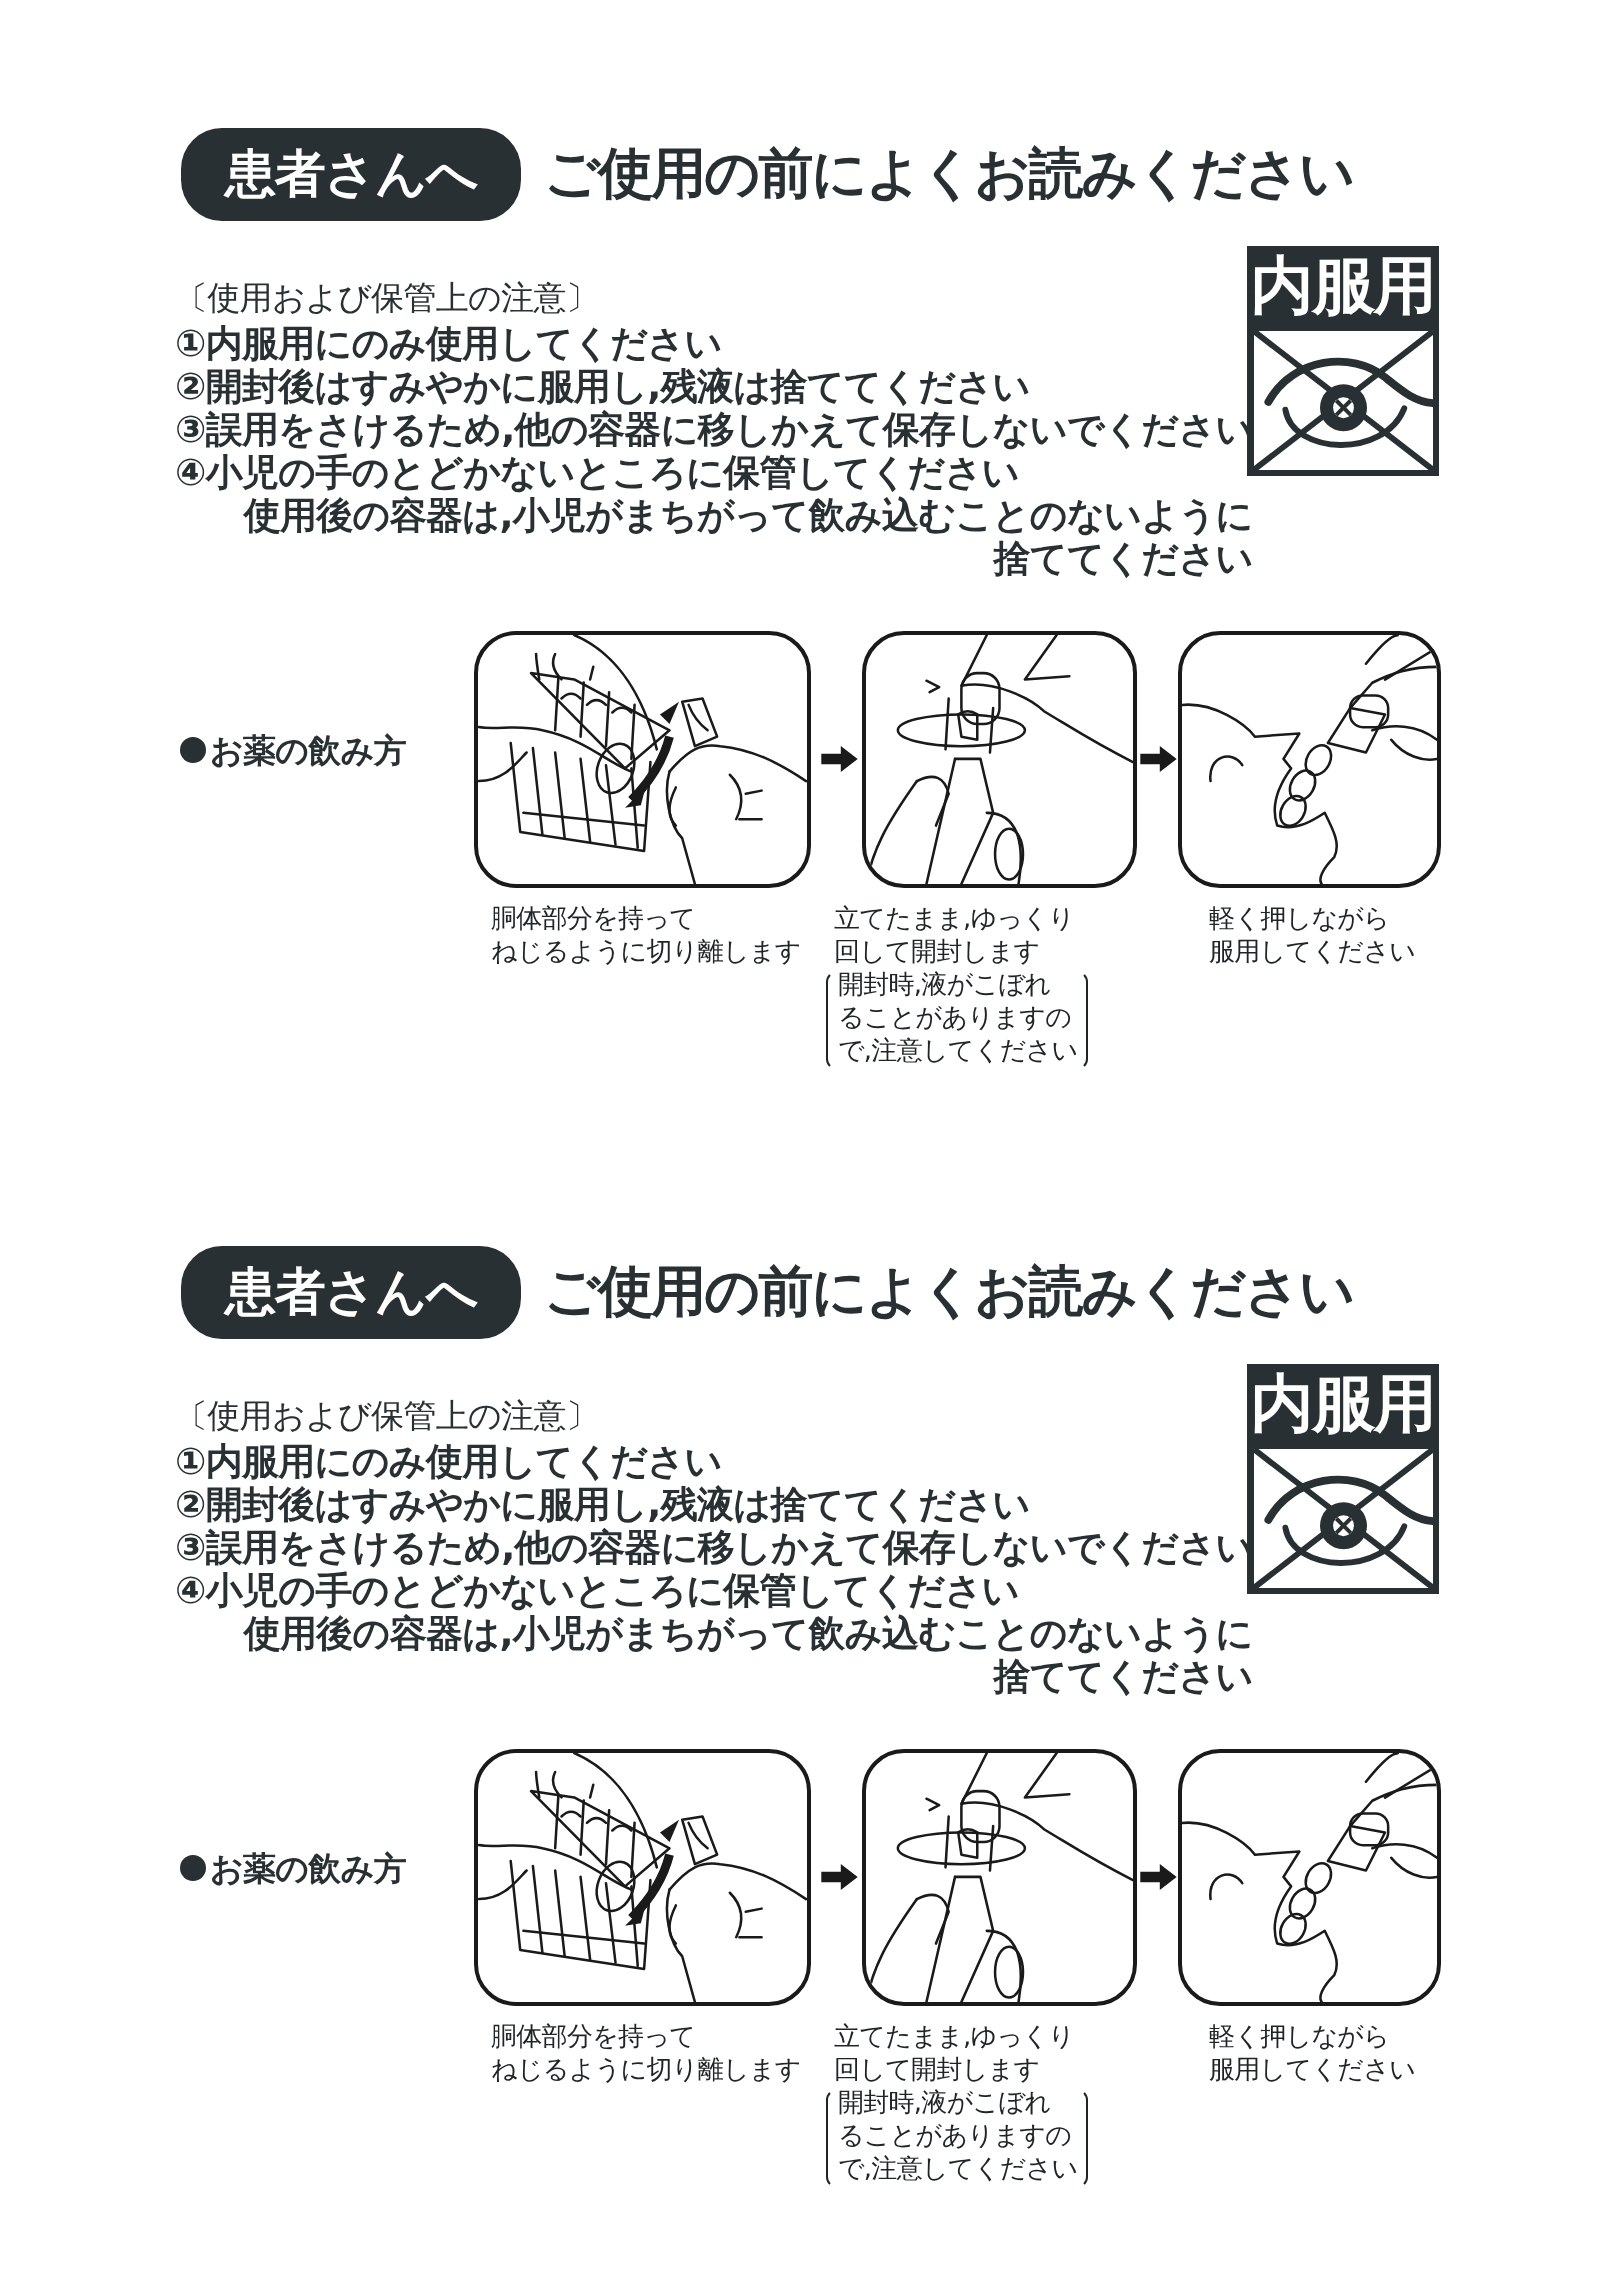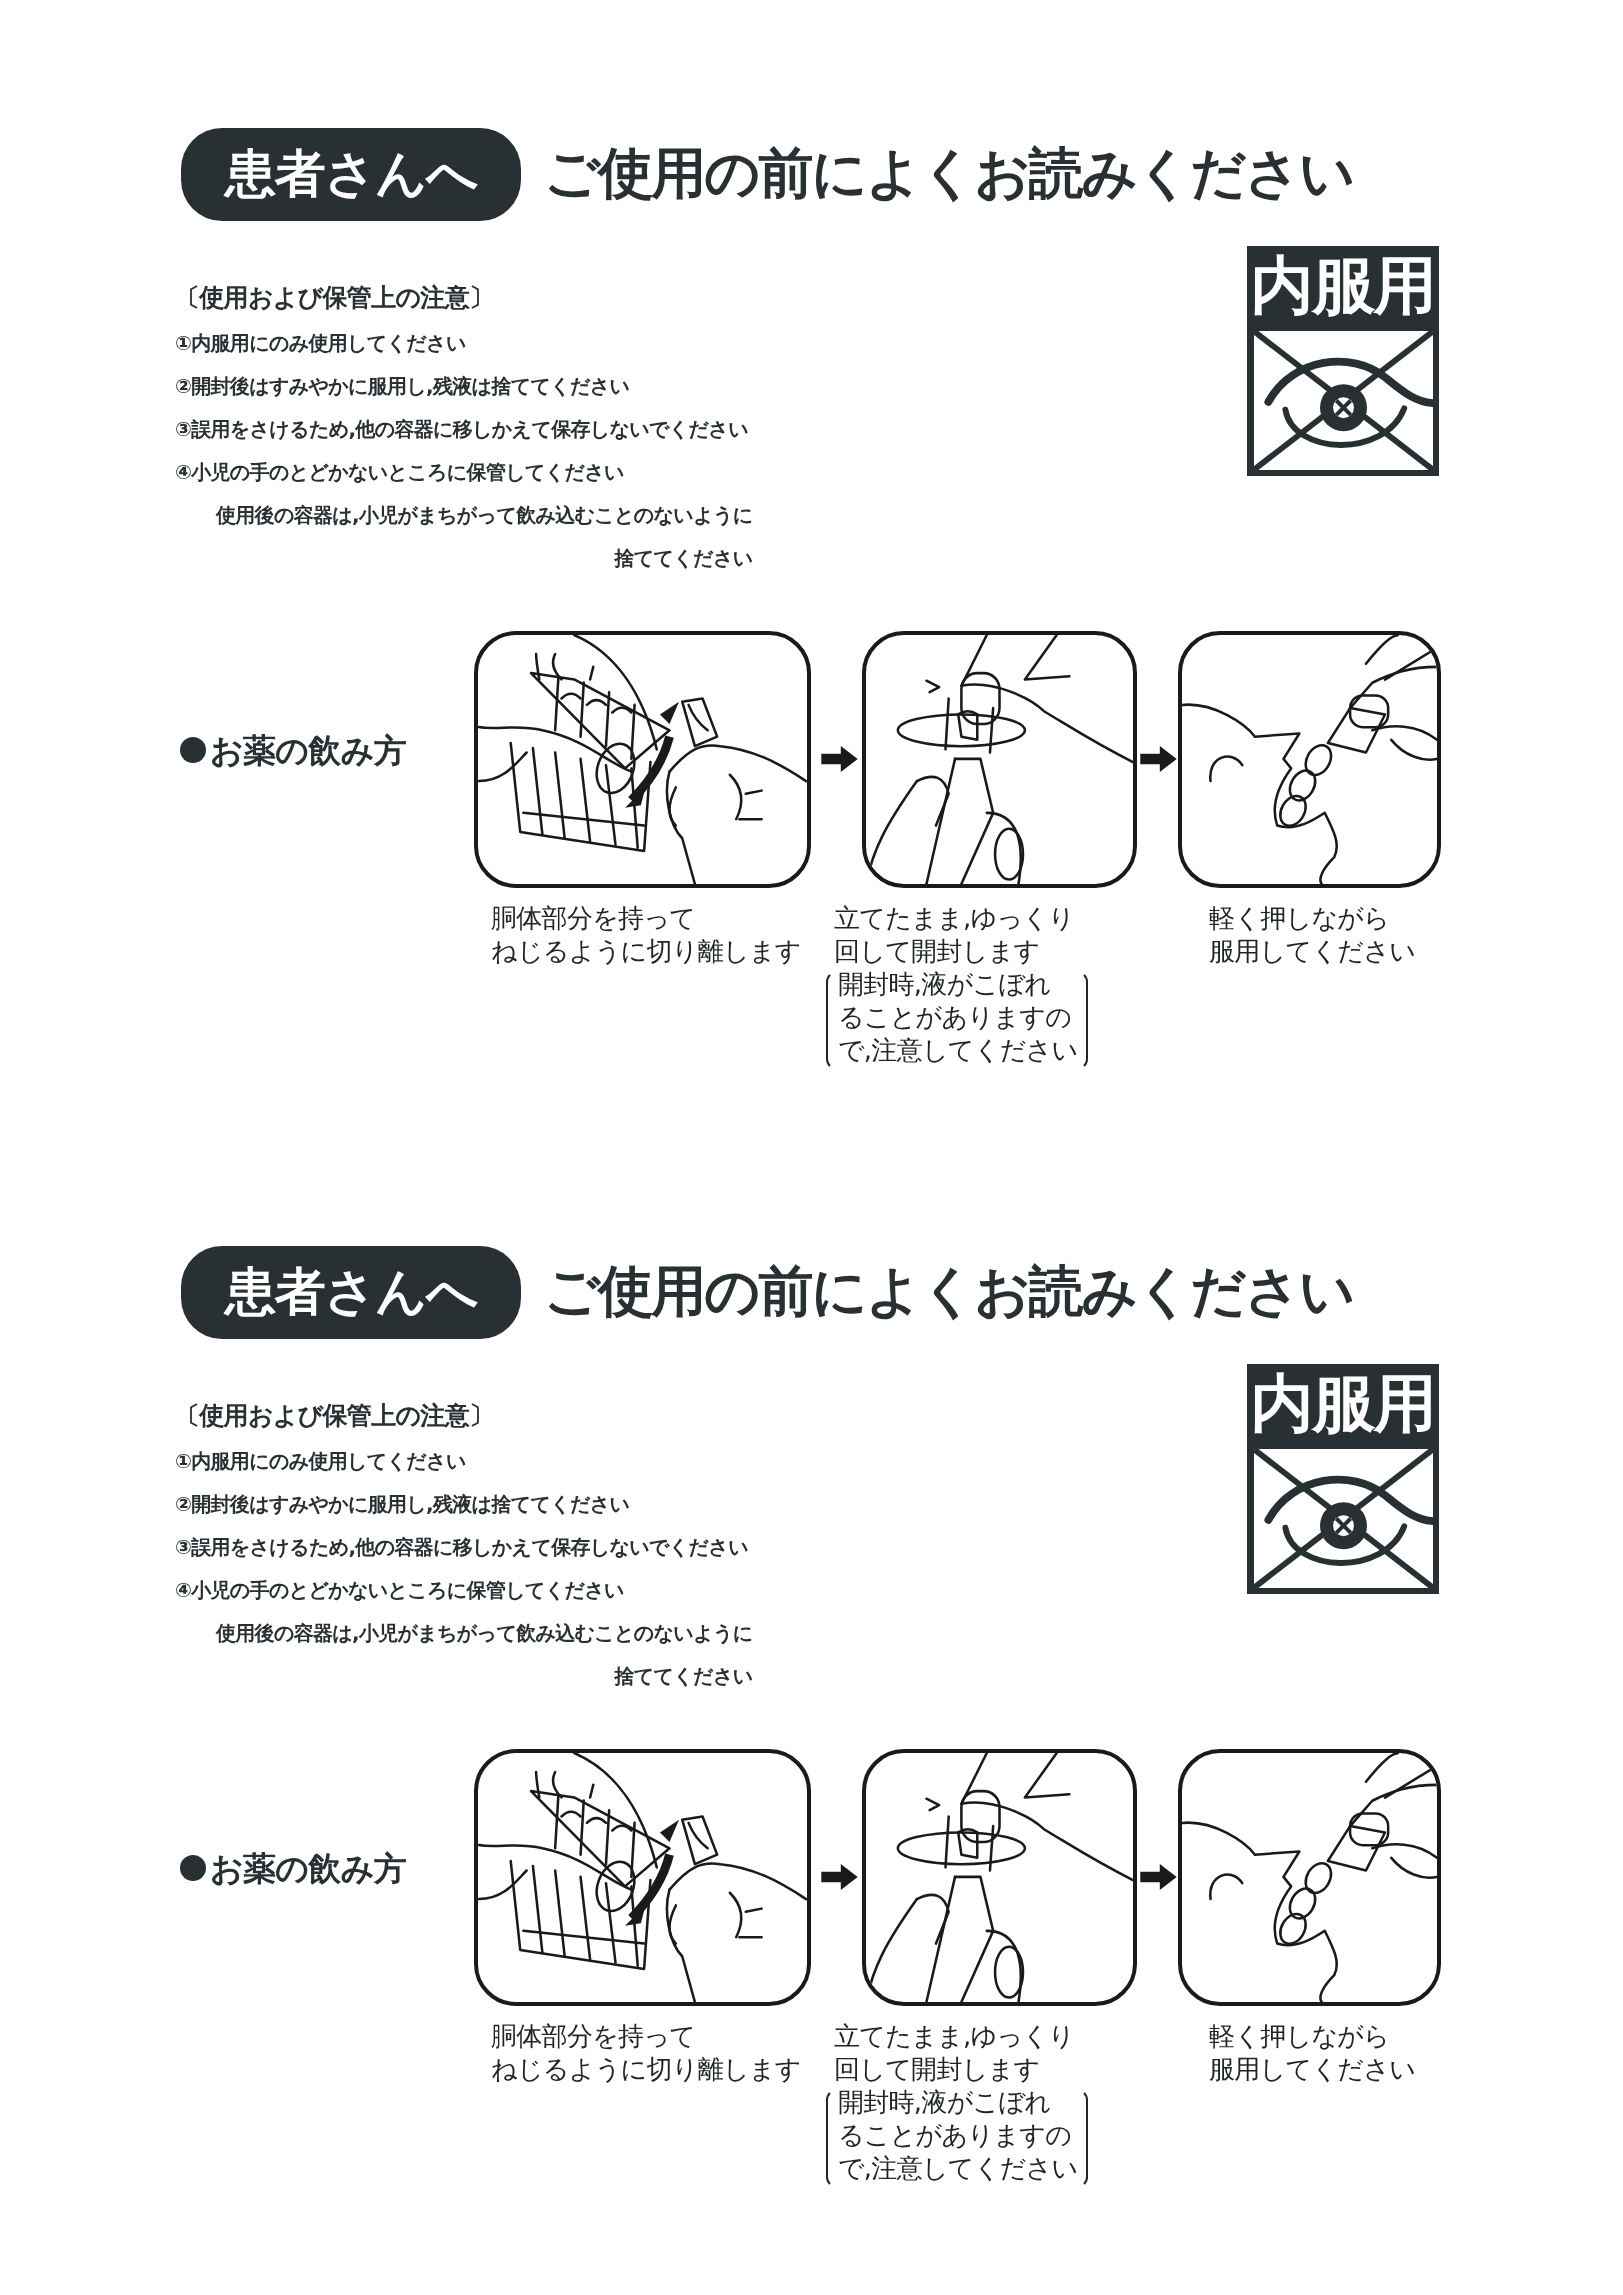--- a/index.html
+++ b/index.html
@@ -10,22 +10,22 @@
   .sec2 { top:1118px; }
 
   .pill { position:absolute; left:181px; top:128px; width:340px; height:93px;
           background:#283033; border-radius:41px; color:#fff;
           font-weight:bold; font-size:51px; display:flex; align-items:center;
           justify-content:center; letter-spacing:-1.3px; }
   .headline { position:absolute; left:544px; top:134px; font-weight:bold;
               font-size:55px; letter-spacing:-2px; white-space:nowrap; line-height:79px; }
 
   .notes { position:absolute; left:175px; top:275px; }
-  .notes-title { font-weight:bold; font-size:25px; line-height:46px; margin-bottom:1.3px; letter-spacing:-0.7px; }
-  .note { font-weight:bold; font-size:20px; line-height:43px; white-space:nowrap; letter-spacing:-0.7px; }
+  .notes-title { font-weight:normal; font-size:33px; line-height:46px; margin-bottom:1.3px; letter-spacing:-0.7px; }
+  .note { font-weight:bold; font-size:37px; line-height:43px; white-space:nowrap; letter-spacing:-0.7px; }
   .note.cont { padding-left:41px;text-align:right; }
 
   .badge { position:absolute; left:1247px; top:246px; width:192px; height:230px;
            background:#283033; }
   .badge-title { position:absolute; left:0; top:3.9px; width:100%; text-align:center;
                  color:#fff; font-weight:bold; font-size:63px; line-height:72px; letter-spacing:-1.3px; }
   .badge-art { position:absolute; left:6.5px; top:85px; width:179px; height:139px; background:#fff; }
 
   .howto { position:absolute; left:180px; top:728px; font-weight:bold; font-size:33px;
            line-height:46px; letter-spacing:-0.7px; white-space:nowrap; }

